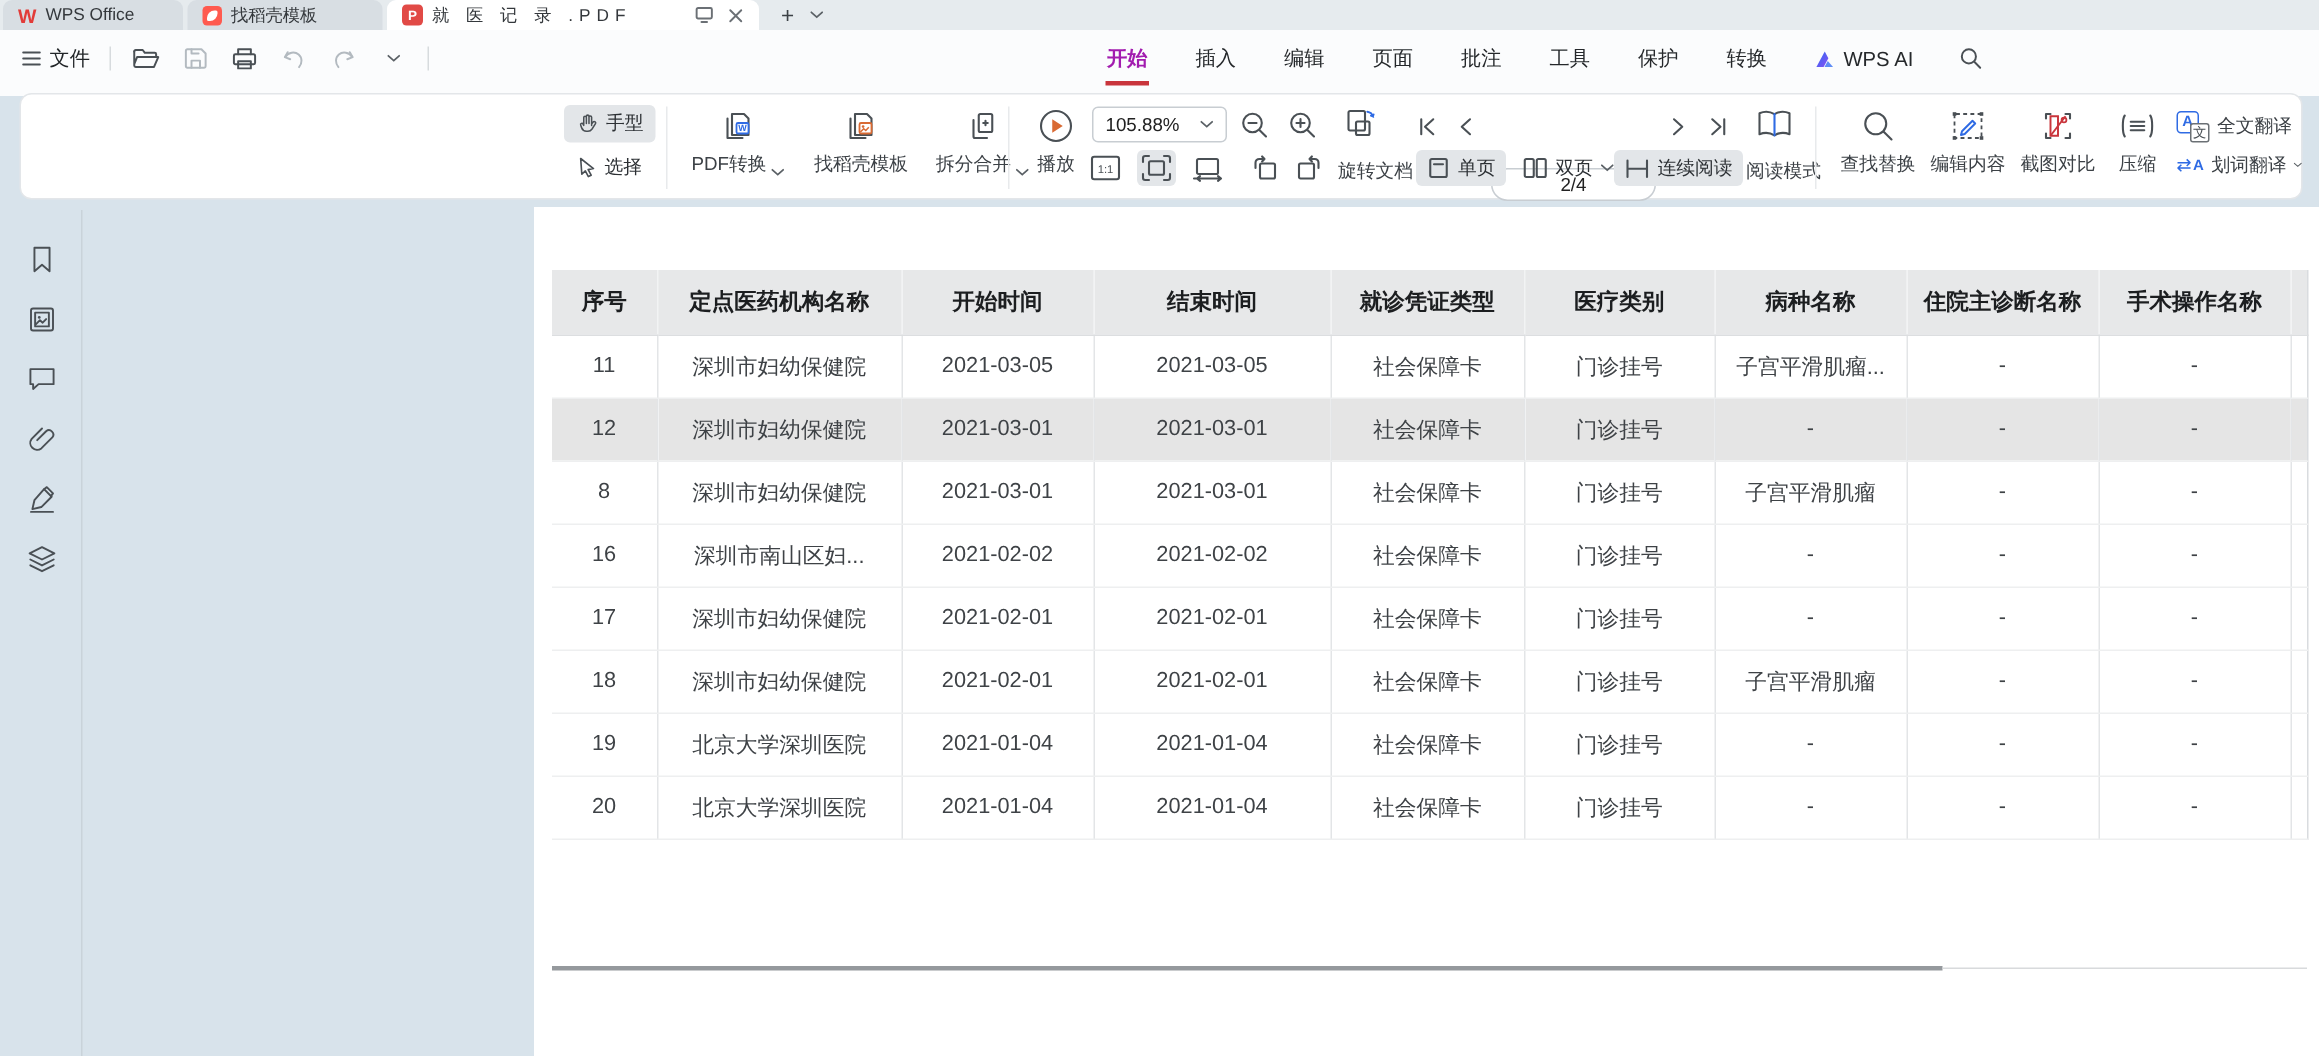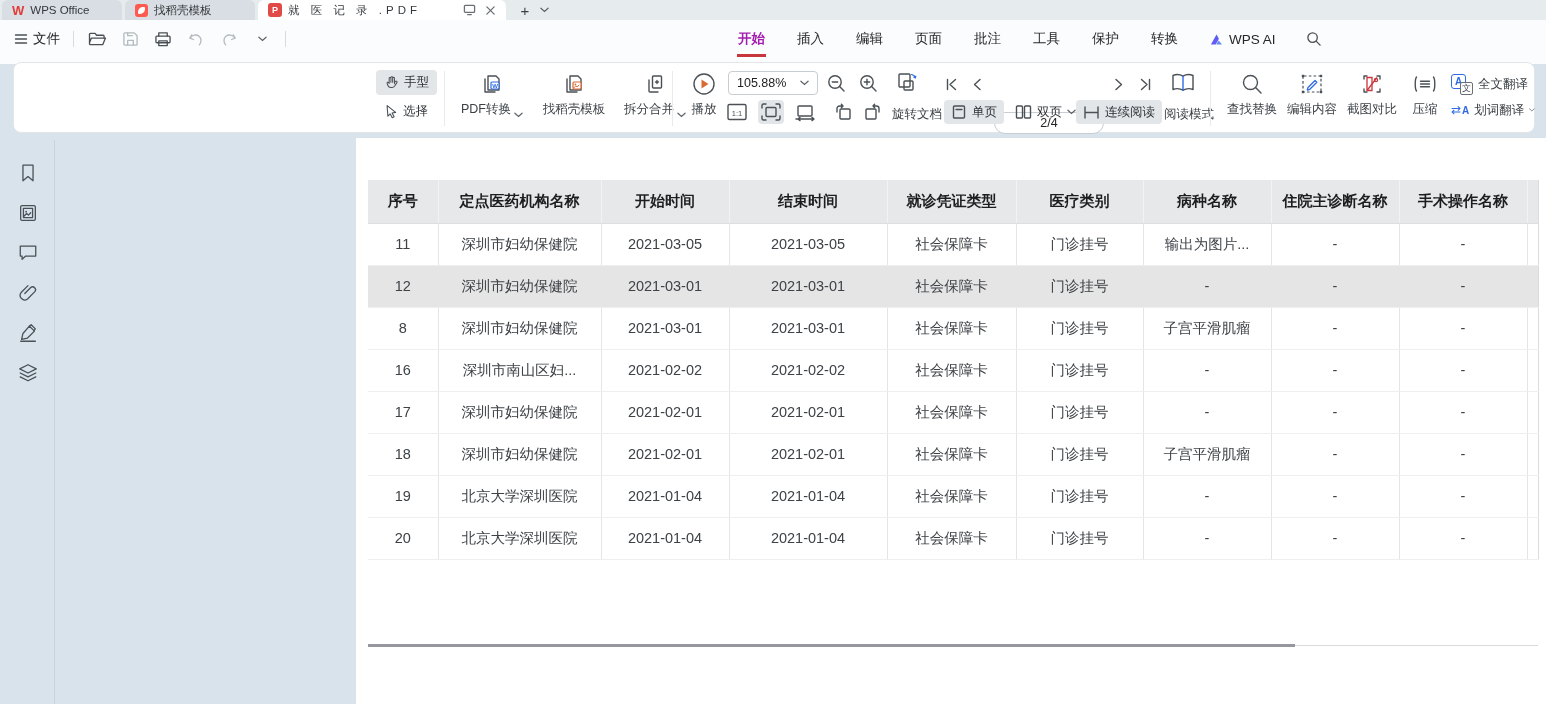--- a/index.html
+++ b/index.html
@@ -607,21 +607,21 @@
         </tr>
       </thead>
       <tbody>
         <tr>
           <td>11</td>
           <td>深圳市妇幼保健院</td>
           <td>2021-03-05</td>
           <td>2021-03-05</td>
           <td>社会保障卡</td>
           <td>门诊挂号</td>
-          <td>输出为图片...</td>
+          <td>子宫平滑肌瘤...</td>
           <td>-</td>
           <td>-</td>
           <td></td>
         </tr>
         <tr class="sel">
           <td>12</td>
           <td>深圳市妇幼保健院</td>
           <td>2021-03-01</td>
           <td>2021-03-01</td>
           <td>社会保障卡</td>

